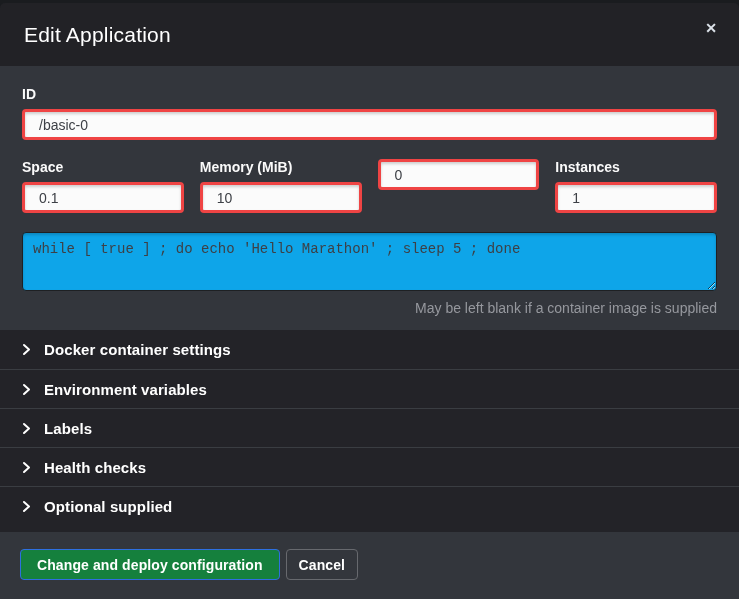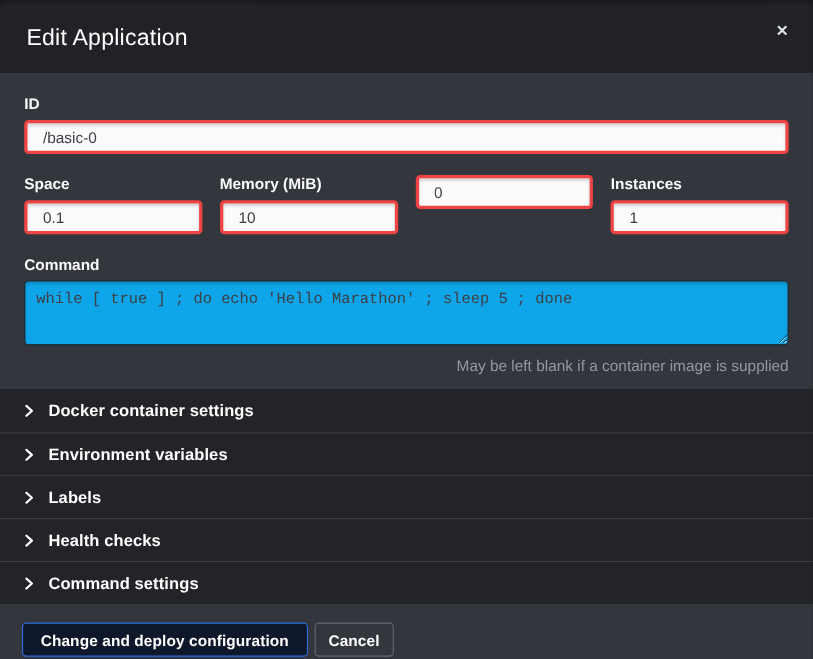--- a/index.html
+++ b/index.html
@@ -142,21 +142,21 @@
     font-size: 14px;
     font-weight: 700;
     font-family: "Liberation Sans", sans-serif;
     cursor: pointer;
     display: inline-flex;
     align-items: center;
     padding: 0 16px;
     letter-spacing: 0.1px;
   }
   .btn-primary {
-    background: #0f172a;
+    background: #15803d;
     border: 1px solid #2e6fe0;
     color: #ffffff;
   }
   .btn-cancel {
     background: transparent;
     border: 1px solid #67696e;
     color: #ffffff;
     padding: 0 12px;
   }
 </style>
@@ -189,21 +189,20 @@
       <div class="field-col">
         <input class="text-input" type="text" value="0" style="">
       </div>
       <div class="field-col">
         <label class="field-label">Instances</label>
         <input class="text-input" type="text" value="1" style="">
       </div>
     </div>
 
     <div class="command-block">
-      <label class="field-label">Command</label>
       <textarea class="command-textarea" style="">while [ true ] ; do echo 'Hello Marathon' ; sleep 5 ; done</textarea>
       <div class="help-text">May be left blank if a container image is supplied</div>
     </div>
 
   </div>
 
   <div class="sections">
 
     <div class="section-row">
       <span class="chevron">
@@ -240,21 +239,21 @@
       </span>
       <span class="section-label">Health checks</span>
     </div>
 
     <div class="section-row">
       <span class="chevron">
         <svg width="9" height="13" viewBox="0 0 9 13">
             <polyline points="2,2 7,6.5 2,11" fill="none" stroke="#ffffff" stroke-width="2" stroke-linecap="round" stroke-linejoin="round"></polyline>
           </svg>
       </span>
-      <span class="section-label">Command settings</span>
+      <span class="section-label">Optional supplied</span>
     </div>
 
   </div>
 
   <div class="modal-footer">
     <button class="btn btn-primary">Change and deploy configuration</button>
     <button class="btn btn-cancel">Cancel</button>
   </div>
 
 </div>

